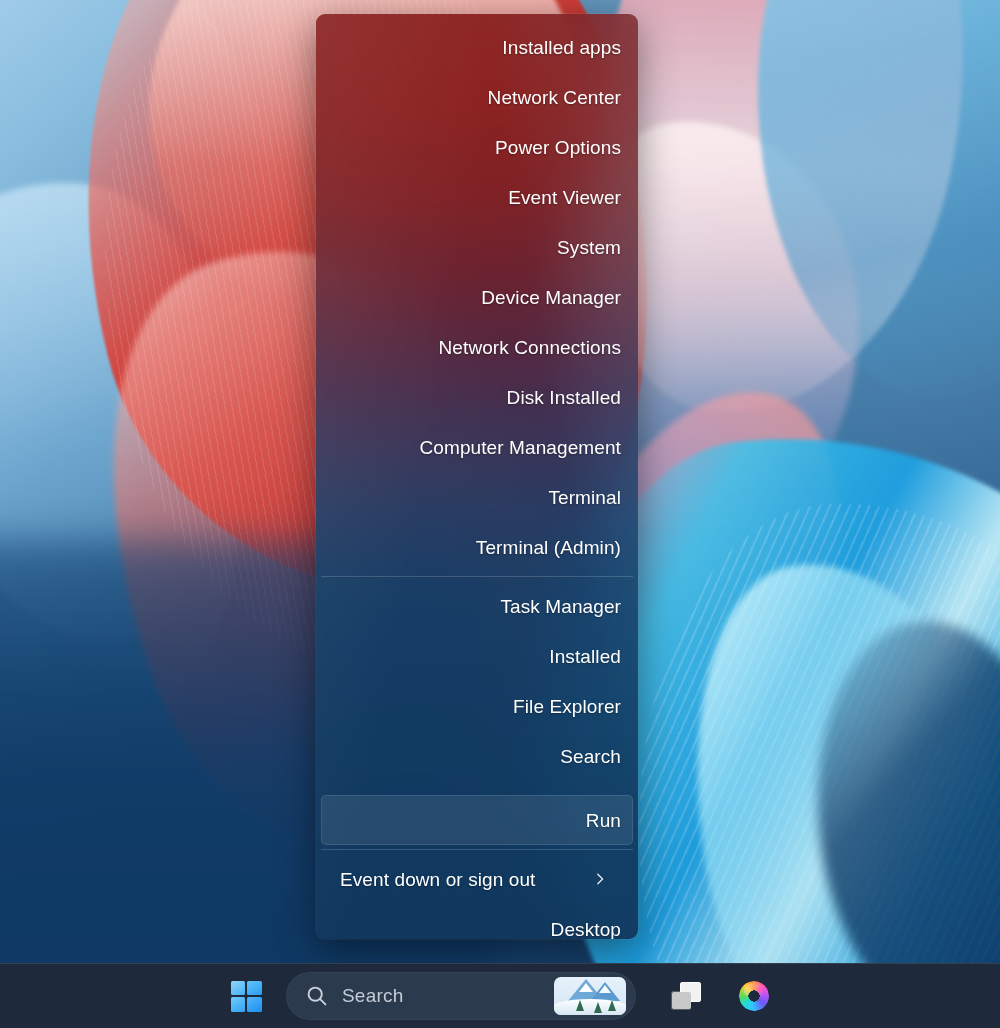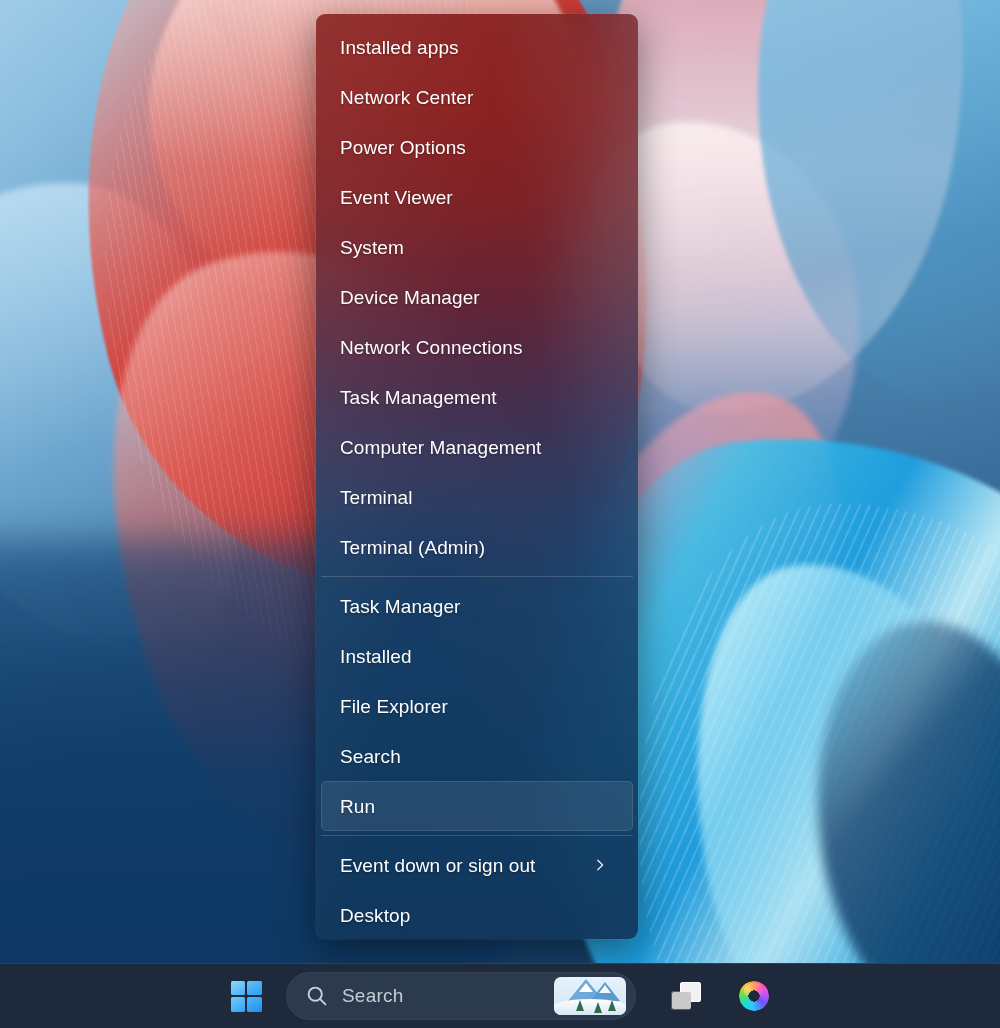--- a/index.html
+++ b/index.html
@@ -197,28 +197,30 @@
     height:50px;
     display:flex;
     align-items:center;
     padding:0 12px 0 19px;
     border-radius:5px;
     color:#ffffff;
     font-size:19px;
     letter-spacing:0.1px;
     cursor:default;
     user-select:none;
+    justify-content:flex-end;
   }
   .menu-item .label{
     text-shadow:0 1px 2px rgba(0,0,0,0.35);
     line-height:1;
   }
   .menu-item.selected{
     background:rgba(255,255,255,0.085);
     box-shadow:inset 0 0 0 1px rgba(255,255,255,0.10);
+    margin-top:14px;
   }
   .chevron{
     margin-left:auto;
     width:14px; height:14px;
     margin-right:14px;
     opacity:0.92;
   }
   .chevron svg{ display:block; }
 
   .menu-sep{
@@ -431,21 +433,21 @@
         <div class="menu-item">
           <span class="label">System</span>
         </div>
         <div class="menu-item">
           <span class="label">Device Manager</span>
         </div>
         <div class="menu-item">
           <span class="label">Network Connections</span>
         </div>
         <div class="menu-item">
-          <span class="label">Task Management</span>
+          <span class="label">Disk Installed</span>
         </div>
         <div class="menu-item">
           <span class="label">Computer Management</span>
         </div>
         <div class="menu-item">
           <span class="label">Terminal</span>
         </div>
         <div class="menu-item">
           <span class="label">Terminal (Admin)</span>
         </div>

